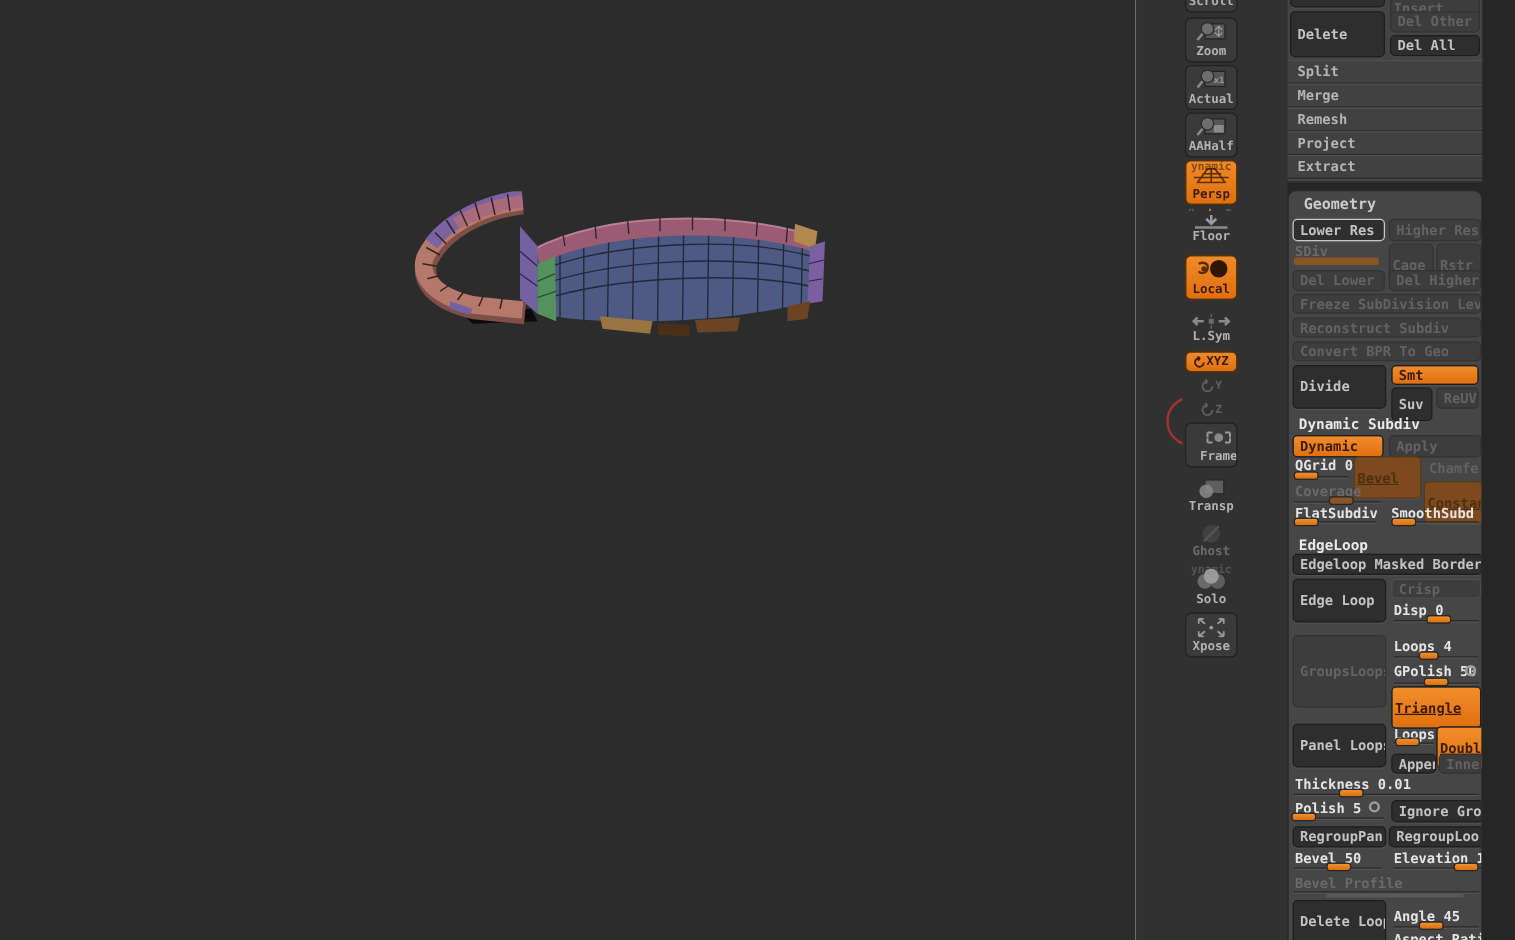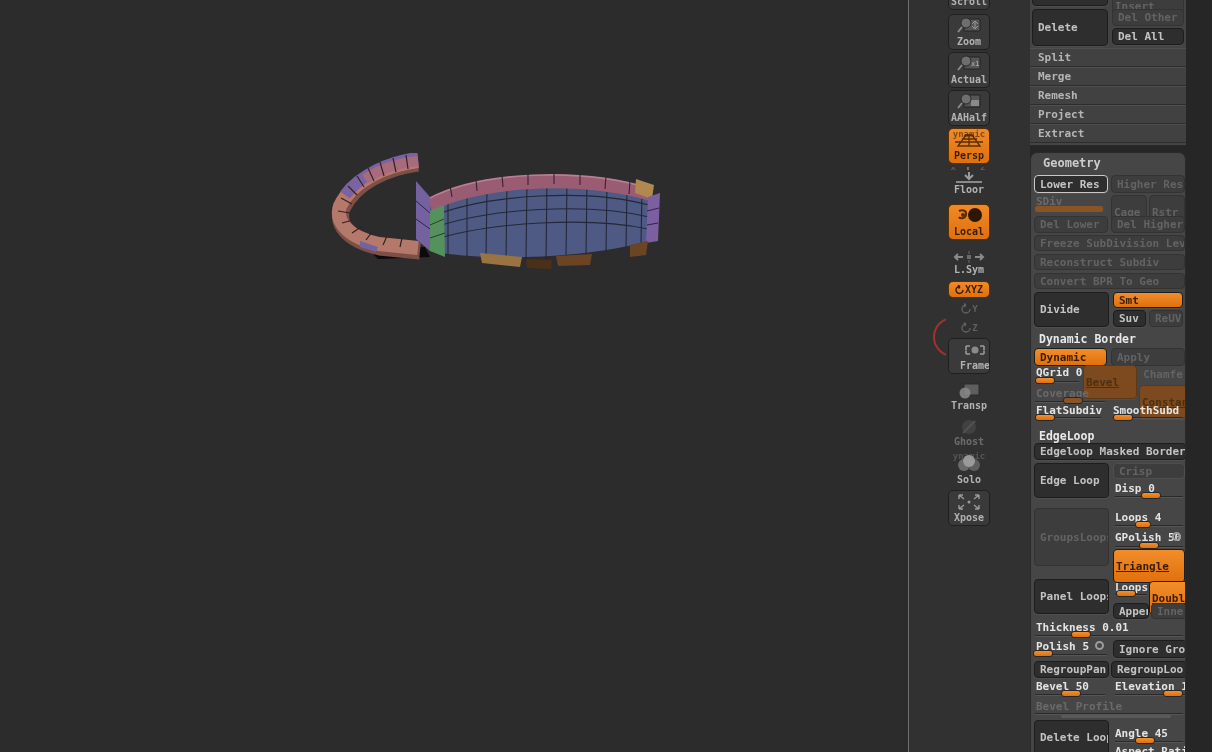--- a/index.html
+++ b/index.html
@@ -406,28 +406,28 @@
       <div class="btn dis" style="left:3px;top:120px;width:151px;height:16px;">
           <span>Convert BPR To Geo</span>
         </div>
 
       <div class="btn" style="left:3px;top:139px;width:75px;height:35px;">
           <span>Divide</span>
         </div>
       <div class="btn orange" style="left:82px;top:139px;width:70px;height:16px;">
           <span>Smt</span>
         </div>
-      <div class="btn" style="left:82px;top:157px;width:33px;height:17px;">
+      <div class="btn" style="left:82px;top:157px;width:33px;height:27px;">
           <span>Suv</span>
         </div>
       <div class="btn dis" style="left:118px;top:157px;width:34px;height:17px;">
           <span>ReUV</span>
         </div>
 
-      <div class="schdr" style="left:8px;top:179px;">Dynamic Border</div>
+      <div class="schdr" style="left:8px;top:179px;">Dynamic Subdiv</div>
 
       <div class="btn orange ring" style="left:3px;top:195px;width:73px;height:18px;">
           <span>Dynamic</span>
         </div>
       <div class="btn dis" style="left:80px;top:195px;width:74px;height:18px;">
           <span>Apply</span>
         </div>
 
       <div class="slab" style="left:5px;top:213px;"><span>QGrid</span>&nbsp;<span>0</span></div>
       <div class="track" style="left:4px;top:228px;width:44px;"></div>

